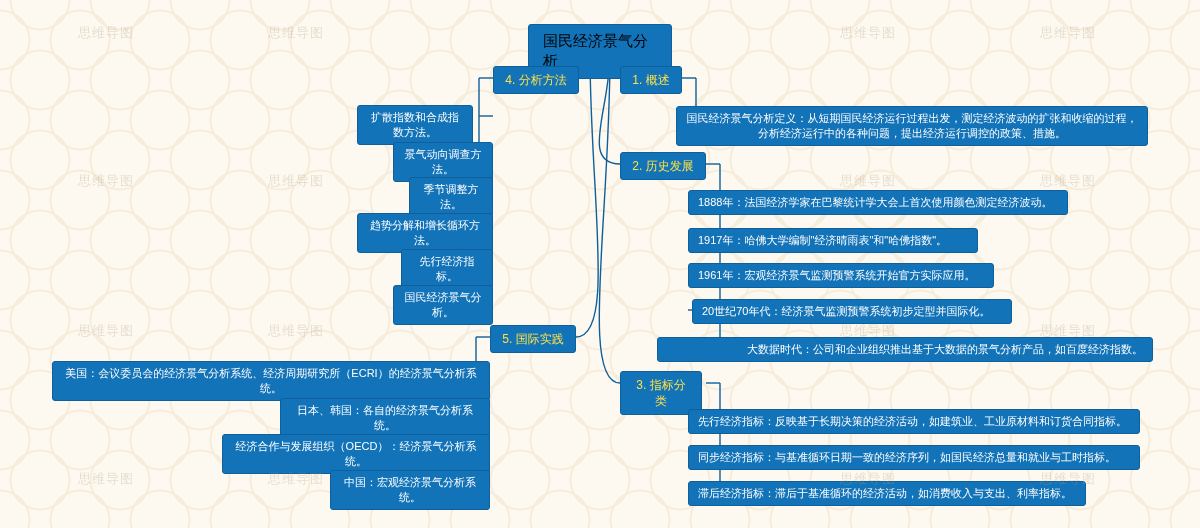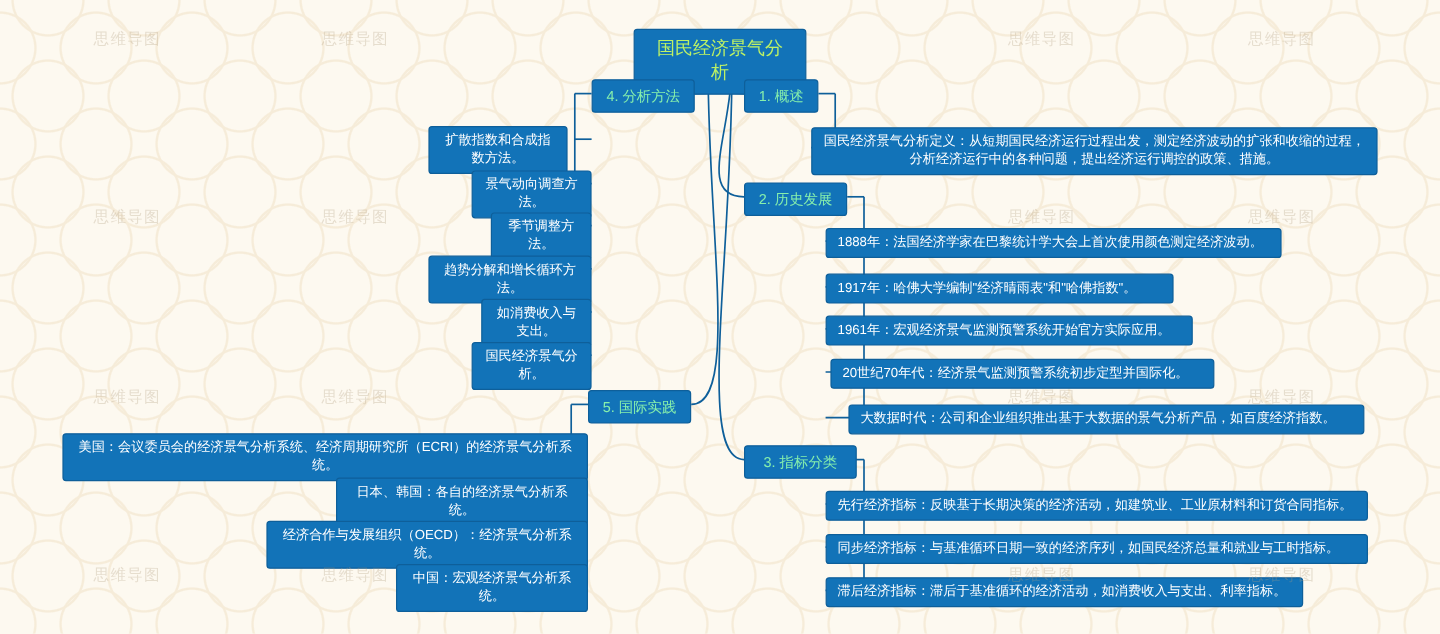--- a/index.html
+++ b/index.html
@@ -37,31 +37,30 @@
     pointer-events: none;
   }
   .node {
     position: absolute;
     box-sizing: border-box;
     white-space: pre-line;
     line-height: 1.35;
   }
   .n-root {
     background: #1273b8;
-    color: #bef264;
+    color: #000000;
     border: 1px solid #0e5f9a;
     border-radius: 3px;
     font-size: 15px;
     padding: 6px 14px;
-    text-align: center;
     font-weight: normal;
   }
   .n-main {
     background: #1273b8;
-    color: #86efac;
+    color: #fde047;
     border: 1px solid #0e5f9a;
     border-radius: 3px;
     font-size: 12px;
     padding: 5px 10px;
     text-align: center;
   }
   .n-leaf {
     background: #1273b8;
     color: #ffffff;
     border: 1px solid #0e5f9a;
@@ -124,31 +123,31 @@
   <div id="nodes">
       <div class="node n-root" style="left: 528px; top: 24px; width: 144px; min-height: 30px;">国民经济景气分析</div>
       <div class="node n-main" style="left: 620px; top: 66px; width: 62px; min-height: 24px;">1. 概述</div>
       <div class="node n-leaf center" style="left: 676px; top: 106px; width: 472px; min-height: 34px;">国民经济景气分析定义：从短期国民经济运行过程出发，测定经济波动的扩张和收缩的过程，
 分析经济运行中的各种问题，提出经济运行调控的政策、措施。</div>
       <div class="node n-main" style="left: 620px; top: 152px; width: 86px; min-height: 24px;">2. 历史发展</div>
       <div class="node n-leaf" style="left: 688px; top: 190px; width: 380px; min-height: 22px;">1888年：法国经济学家在巴黎统计学大会上首次使用颜色测定经济波动。</div>
       <div class="node n-leaf" style="left: 688px; top: 228px; width: 290px; min-height: 22px;">1917年：哈佛大学编制"经济晴雨表"和"哈佛指数"。</div>
       <div class="node n-leaf" style="left: 688px; top: 263px; width: 306px; min-height: 22px;">1961年：宏观经济景气监测预警系统开始官方实际应用。</div>
       <div class="node n-leaf" style="left: 672px; top: 299px; width: 320px; min-height: 22px; margin-left: 20px;">20世纪70年代：经济景气监测预警系统初步定型并国际化。</div>
-      <div class="node n-leaf" style="left: 707px; top: 337px; width: 430px; min-height: 22px;">大数据时代：公司和企业组织推出基于大数据的景气分析产品，如百度经济指数。</div>
-      <div class="node n-main" style="left: 620px; top: 371px; width: 94px; min-height: 24px;">3. 指标分类</div>
+      <div class="node n-leaf" style="left: 657px; top: 337px; width: 496px; min-height: 22px; text-align: right;">大数据时代：公司和企业组织推出基于大数据的景气分析产品，如百度经济指数。</div>
+      <div class="node n-main" style="left: 620px; top: 371px; width: 82px; min-height: 24px;">3. 指标分类</div>
       <div class="node n-leaf" style="left: 688px; top: 409px; width: 452px; min-height: 22px;">先行经济指标：反映基于长期决策的经济活动，如建筑业、工业原材料和订货合同指标。</div>
       <div class="node n-leaf" style="left: 688px; top: 445px; width: 452px; min-height: 22px;">同步经济指标：与基准循环日期一致的经济序列，如国民经济总量和就业与工时指标。</div>
       <div class="node n-leaf" style="left: 688px; top: 481px; width: 398px; min-height: 22px;">滞后经济指标：滞后于基准循环的经济活动，如消费收入与支出、利率指标。</div>
       <div class="node n-main" style="left: 493px; top: 66px; width: 86px; min-height: 24px;">4. 分析方法</div>
       <div class="node n-leaf center" style="left: 357px; top: 105px; width: 116px; min-height: 22px;">扩散指数和合成指数方法。</div>
       <div class="node n-leaf center" style="left: 393px; top: 142px; width: 100px; min-height: 22px;">景气动向调查方法。</div>
       <div class="node n-leaf center" style="left: 409px; top: 177px; width: 84px; min-height: 22px;">季节调整方法。</div>
       <div class="node n-leaf center" style="left: 357px; top: 213px; width: 136px; min-height: 22px;">趋势分解和增长循环方法。</div>
-      <div class="node n-leaf center" style="left: 401px; top: 249px; width: 92px; min-height: 22px;">如消费收入与支出。</div>
+      <div class="node n-leaf center" style="left: 401px; top: 249px; width: 92px; min-height: 22px;">先行经济指标。</div>
       <div class="node n-leaf center" style="left: 393px; top: 285px; width: 100px; min-height: 22px;">国民经济景气分析。</div>
       <div class="node n-main" style="left: 490px; top: 325px; width: 86px; min-height: 24px;">5. 国际实践</div>
       <div class="node n-leaf center" style="left: 52px; top: 361px; width: 438px; min-height: 22px;">美国：会议委员会的经济景气分析系统、经济周期研究所（ECRI）的经济景气分析系统。</div>
       <div class="node n-leaf center" style="left: 280px; top: 398px; width: 210px; min-height: 22px;">日本、韩国：各自的经济景气分析系统。</div>
       <div class="node n-leaf center" style="left: 222px; top: 434px; width: 268px; min-height: 22px;">经济合作与发展组织（OECD）：经济景气分析系统。</div>
       <div class="node n-leaf center" style="left: 330px; top: 470px; width: 160px; min-height: 22px;">中国：宏观经济景气分析系统。</div>
     </div>
   <div id="watermarks">
       <div class="wm" style="left: 78px; top: 24px;">思维导图</div>
       <div class="wm" style="left: 268px; top: 24px;">思维导图</div>

